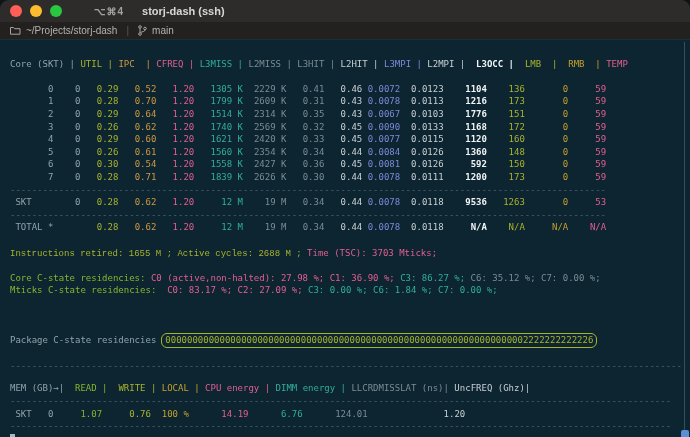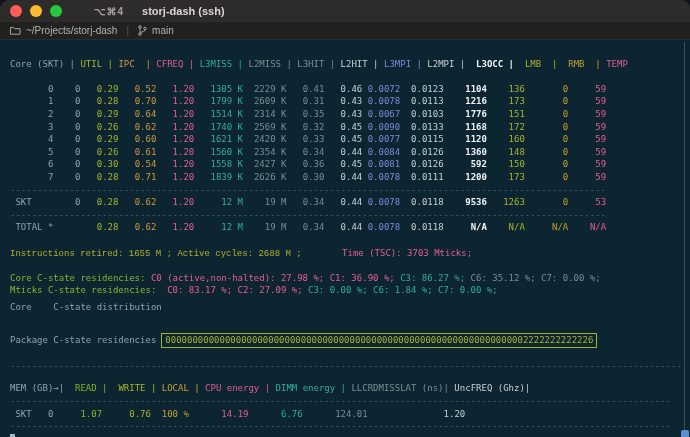--- a/index.html
+++ b/index.html
@@ -65,26 +65,26 @@
       <div class="line"><span style="color: rgb(143, 163, 171);">       3</span><span style="color: rgb(143, 163, 171);">    0</span><span style="color: rgb(168, 179, 43);">   0.26</span><span style="color: rgb(208, 152, 63);">   0.62</span><span style="color: rgb(227, 95, 144);">   1.20</span><span style="color: rgb(48, 173, 156);">   1740 K</span><span style="color: rgb(122, 140, 147);">  2569 K</span><span style="color: rgb(122, 140, 147);">   0.32</span><span style="color: rgb(198, 208, 211);">   0.45</span><span style="color: rgb(125, 136, 216);"> 0.0090</span><span style="color: rgb(198, 208, 211);">  0.0133</span><span class="b" style="color: rgb(240, 244, 245);">    1168</span><span style="color: rgb(168, 179, 43);">    172</span><span style="color: rgb(196, 160, 43);">       0</span><span style="color: rgb(227, 95, 144);">     59</span></div>
       <div class="line"><span style="color: rgb(143, 163, 171);">       4</span><span style="color: rgb(143, 163, 171);">    0</span><span style="color: rgb(168, 179, 43);">   0.29</span><span style="color: rgb(208, 152, 63);">   0.60</span><span style="color: rgb(227, 95, 144);">   1.20</span><span style="color: rgb(48, 173, 156);">   1621 K</span><span style="color: rgb(122, 140, 147);">  2420 K</span><span style="color: rgb(122, 140, 147);">   0.33</span><span style="color: rgb(198, 208, 211);">   0.45</span><span style="color: rgb(125, 136, 216);"> 0.0077</span><span style="color: rgb(198, 208, 211);">  0.0115</span><span class="b" style="color: rgb(240, 244, 245);">    1120</span><span style="color: rgb(168, 179, 43);">    160</span><span style="color: rgb(196, 160, 43);">       0</span><span style="color: rgb(227, 95, 144);">     59</span></div>
       <div class="line"><span style="color: rgb(143, 163, 171);">       5</span><span style="color: rgb(143, 163, 171);">    0</span><span style="color: rgb(168, 179, 43);">   0.26</span><span style="color: rgb(208, 152, 63);">   0.61</span><span style="color: rgb(227, 95, 144);">   1.20</span><span style="color: rgb(48, 173, 156);">   1560 K</span><span style="color: rgb(122, 140, 147);">  2354 K</span><span style="color: rgb(122, 140, 147);">   0.34</span><span style="color: rgb(198, 208, 211);">   0.44</span><span style="color: rgb(125, 136, 216);"> 0.0084</span><span style="color: rgb(198, 208, 211);">  0.0126</span><span class="b" style="color: rgb(240, 244, 245);">    1360</span><span style="color: rgb(168, 179, 43);">    148</span><span style="color: rgb(196, 160, 43);">       0</span><span style="color: rgb(227, 95, 144);">     59</span></div>
       <div class="line"><span style="color: rgb(143, 163, 171);">       6</span><span style="color: rgb(143, 163, 171);">    0</span><span style="color: rgb(168, 179, 43);">   0.30</span><span style="color: rgb(208, 152, 63);">   0.54</span><span style="color: rgb(227, 95, 144);">   1.20</span><span style="color: rgb(48, 173, 156);">   1558 K</span><span style="color: rgb(122, 140, 147);">  2427 K</span><span style="color: rgb(122, 140, 147);">   0.36</span><span style="color: rgb(198, 208, 211);">   0.45</span><span style="color: rgb(125, 136, 216);"> 0.0081</span><span style="color: rgb(198, 208, 211);">  0.0126</span><span class="b" style="color: rgb(240, 244, 245);">     592</span><span style="color: rgb(168, 179, 43);">    150</span><span style="color: rgb(196, 160, 43);">       0</span><span style="color: rgb(227, 95, 144);">     59</span></div>
       <div class="line"><span style="color: rgb(143, 163, 171);">       7</span><span style="color: rgb(143, 163, 171);">    0</span><span style="color: rgb(168, 179, 43);">   0.28</span><span style="color: rgb(208, 152, 63);">   0.71</span><span style="color: rgb(227, 95, 144);">   1.20</span><span style="color: rgb(48, 173, 156);">   1839 K</span><span style="color: rgb(122, 140, 147);">  2626 K</span><span style="color: rgb(122, 140, 147);">   0.30</span><span style="color: rgb(198, 208, 211);">   0.44</span><span style="color: rgb(125, 136, 216);"> 0.0078</span><span style="color: rgb(198, 208, 211);">  0.0111</span><span class="b" style="color: rgb(240, 244, 245);">    1200</span><span style="color: rgb(168, 179, 43);">    173</span><span style="color: rgb(196, 160, 43);">       0</span><span style="color: rgb(227, 95, 144);">     59</span></div>
       <div class="line"><span style="color: rgb(78, 100, 109);">--------------------------------------------------------------------------------------------------------------</span></div>
       <div class="line"><span style="color: rgb(143, 163, 171);"> SKT    </span><span style="color: rgb(143, 163, 171);">    0</span><span style="color: rgb(168, 179, 43);">   0.28</span><span style="color: rgb(208, 152, 63);">   0.62</span><span style="color: rgb(227, 95, 144);">   1.20</span><span style="color: rgb(48, 173, 156);">     12 M</span><span style="color: rgb(122, 140, 147);">    19 M</span><span style="color: rgb(122, 140, 147);">   0.34</span><span style="color: rgb(198, 208, 211);">   0.44</span><span style="color: rgb(125, 136, 216);"> 0.0078</span><span style="color: rgb(198, 208, 211);">  0.0118</span><span class="b" style="color: rgb(240, 244, 245);">    9536</span><span style="color: rgb(168, 179, 43);">   1263</span><span style="color: rgb(196, 160, 43);">       0</span><span style="color: rgb(227, 95, 144);">     53</span></div>
       <div class="line"><span style="color: rgb(78, 100, 109);">--------------------------------------------------------------------------------------------------------------</span></div>
       <div class="line"><span style="color: rgb(143, 163, 171);"> TOTAL *</span><span style="color: rgb(143, 163, 171);">     </span><span style="color: rgb(168, 179, 43);">   0.28</span><span style="color: rgb(208, 152, 63);">   0.62</span><span style="color: rgb(227, 95, 144);">   1.20</span><span style="color: rgb(48, 173, 156);">     12 M</span><span style="color: rgb(122, 140, 147);">    19 M</span><span style="color: rgb(122, 140, 147);">   0.34</span><span style="color: rgb(198, 208, 211);">   0.44</span><span style="color: rgb(125, 136, 216);"> 0.0078</span><span style="color: rgb(198, 208, 211);">  0.0118</span><span class="b" style="color: rgb(240, 244, 245);">     N/A</span><span style="color: rgb(168, 179, 43);">    N/A</span><span style="color: rgb(196, 160, 43);">     N/A</span><span style="color: rgb(227, 95, 144);">    N/A</span></div>
       <div class="line"> </div>
-      <div class="line"><span style="color: rgb(168, 179, 43); font-family: Liberation Mono, monospace;">Instructions retired: 1655 M ; Active cycles: 2688 M ; </span><span style="color: rgb(227, 95, 144); margin-left: 35px;">Time (TSC): 3703 Mticks;</span></div>
+      <div class="line"><span style="color: rgb(168, 179, 43); font-family: Liberation Mono, monospace;">Instructions retired: 1655 M ; Active cycles: 2688 M ; </span><span style="color: rgb(227, 95, 144);">Time (TSC): 3703 Mticks;</span></div>
       <div class="line"> </div>
       <div class="line"><span style="color: rgb(134, 180, 46);">Core C-state residencies: </span><span style="color: rgb(227, 95, 144);">C0 (active,non-halted): 27.98 %; C1: 36.90 %; </span><span style="color: rgb(48, 173, 156);">C3: 86.27 %; </span><span style="color: rgb(122, 140, 147);">C6: 35.12 %; C7: 0.00 %;</span></div>
       <div class="line"><span style="color: rgb(134, 180, 46);">Mticks C-state residencies:  </span><span style="color: rgb(227, 95, 144);">C0: 83.17 %; C2: 27.09 %; </span><span style="color: rgb(48, 173, 156);">C3: 0.00 %; C6: 1.84 %; C7: 0.00 %;</span></div>
-      <div class="line dist"><span style="color: rgb(143, 163, 171);">Core    C-state distribution</span></div>
-      <div class="line gap12 dist"><span style="color: rgb(143, 163, 171);">Package C-state residencies</span><span class="dist-box" style="border-color: rgb(168, 179, 43);"><span style="color: rgb(168, 179, 43);">0000000000000000000000000000000000000000000000000000000000000000002222222222226</span></span></div>
+      <div class="line dist"></div>
+      <div class="line gap12 dist"><span style="color: rgb(143, 163, 171);">Package C-state residencies</span><span class="dist-box" style="border-color: rgb(168, 179, 43); border-radius: 6px;"><span style="color: rgb(168, 179, 43);">0000000000000000000000000000000000000000000000000000000000000000002222222222226</span></span></div>
       <div class="line gap8"><span style="color: rgb(78, 100, 109);">----------------------------------------------------------------------------------------------------------------------------</span></div>
       <div class="line gap10"><span style="color: rgb(143, 163, 171);">MEM (GB)→|</span><span style="color: rgb(134, 180, 46);">  READ |</span><span style="color: rgb(168, 179, 43);">  WRITE |</span><span style="color: rgb(196, 160, 43);"> LOCAL |</span><span style="color: rgb(227, 95, 144);"> CPU energy |</span><span style="color: rgb(48, 173, 156);"> DIMM energy |</span><span style="color: rgb(122, 140, 147);"> LLCRDMISSLAT (ns)|</span><span style="color: rgb(198, 208, 211);"> UncFREQ (Ghz)|</span></div>
       <div class="line"><span style="color: rgb(78, 100, 109);">--------------------------------------------------------------------------------------------------------------------------</span></div>
       <div class="line"><span style="color: rgb(143, 163, 171);"> SKT   0</span><span style="color: rgb(134, 180, 46);">     1.07</span><span style="color: rgb(168, 179, 43);">     0.76</span><span style="color: rgb(196, 160, 43);">  100 %</span><span style="color: rgb(227, 95, 144);">      14.19</span><span style="color: rgb(48, 173, 156);">      6.76</span><span style="color: rgb(122, 140, 147);">      124.01</span><span style="color: rgb(198, 208, 211);">              1.20</span></div>
       <div class="line"><span style="color: rgb(78, 100, 109);">--------------------------------------------------------------------------------------------------------------------------</span></div>
       <div class="line"><span class="cursor" style="background: rgb(165, 186, 194);"></span></div>
     </div>
 </div>
 
 </body></html>

